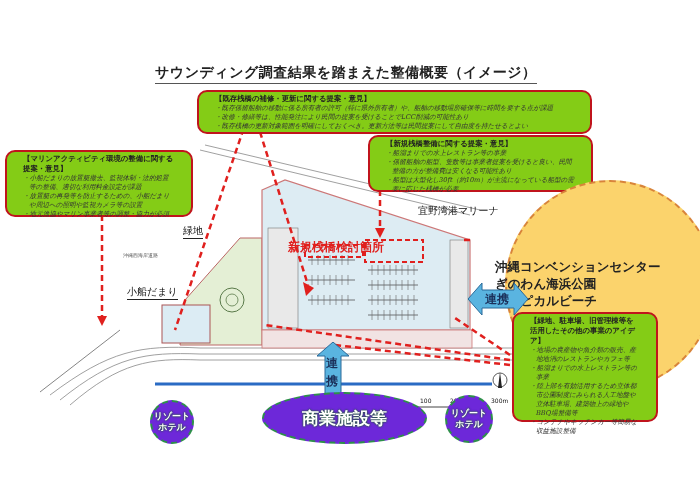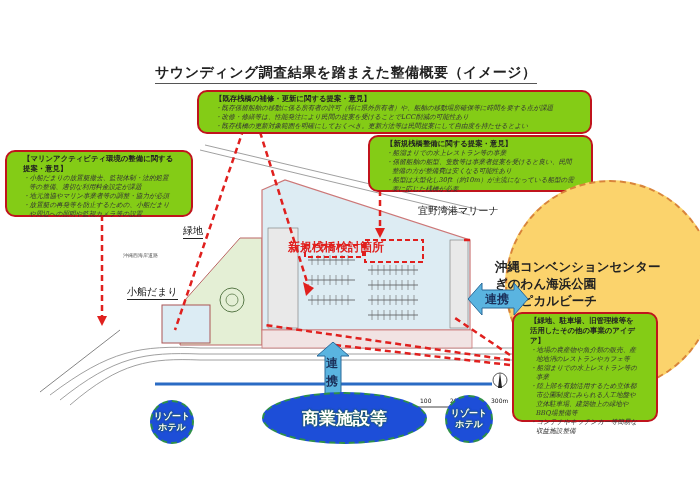--- a/index.html
+++ b/index.html
@@ -9,21 +9,21 @@
   .callout .ct { font-weight:bold; color:#222; font-size:7.4px; line-height:10px; }
   .callout ul { list-style:none; margin:0; padding:0;font-style:italic; }
   .callout li { font-size:6.6px; line-height:9px; padding-left:6px; text-indent:-6px; white-space:normal; }
   .callout li::before { content:"・"; }
   .map { position:absolute; }
   .lbl { position:absolute; font-size:10px; color:#111; white-space:nowrap; }
   .lbl.ul { border-bottom:1px solid #222; }
   .redlbl { position:absolute; color:#e0201e; font-weight:bold; font-size:12px; white-space:nowrap; }
   .bigcircle { position:absolute; left:505px; top:180px; width:210px; height:210px; border-radius:50%; background:#fbd36c; border:2.5px dashed #d8843a; box-sizing:border-box; }
   .bigtext { position:absolute; left:495px; top:258px; width:205px; font-weight:bold; color:#222; font-size:12.5px; line-height:17px; }
-  .green { position:absolute; background:#1d4ed8; border:2.5px dashed #2e8f4a; border-radius:50%; box-sizing:border-box; display:flex; align-items:center; justify-content:center; text-align:center; color:#fff; font-weight:bold; text-shadow:0 0 2px #1f5f30, 0 0 2px #1f5f30; }
+  .green { position:absolute; background:#6d28d9; border:2.5px dashed #2e8f4a; border-radius:50%; box-sizing:border-box; display:flex; align-items:center; justify-content:center; text-align:center; color:#fff; font-weight:bold; text-shadow:0 0 2px #1f5f30, 0 0 2px #1f5f30; }
   .arrowtxt { position:absolute; font-weight:bold; color:#1b2f5a; font-size:12px; }
 </style>
 </head>
 <body>
 
 <div class="title">サウンディング調査結果を踏まえた整備概要（イメージ）</div>
 
 <svg class="map" width="700" height="495" viewBox="0 0 700 495" style="left:0;top:0;">
 
   <g fill="none" stroke="#888" stroke-width="0.8">
@@ -99,22 +99,22 @@
     <li style="white-space:nowrap;overflow:hidden;">既存係留船舶の移動に係る所有者の許可（特に県外所有者）や、船舶の移動場所確保等に時間を要する点が課題</li>
     <li style="white-space:nowrap;overflow:hidden;">改修・修繕等は、性能発注により民間の提案を受けることでLCC削減の可能性あり</li>
     <li style="white-space:nowrap;overflow:hidden;">既存桟橋の更新対象範囲を明確にしておくべき。更新方法等は民間提案にして自由度を持たせるとよい</li>
   </ul>
 </div>
 
 <div class="callout" style="left:5px;top:150px;width:188px;height:67px;">
   <div class="ct">【マリンアクティビティ環境の整備に関する提案・意見】</div>
   <ul>
     <li>小船だまりの放置艇撤去、監視体制・法的処置等の整備、適切な利用料金設定が課題</li>
+    <li>放置艇の再発等を防止するための、小船だまりや周辺への照明や監視カメラ等の設置</li>
     <li>地元漁協やマリン事業者等の調整・協力が必須</li>
-    <li>放置艇の再発等を防止するための、小船だまりや周辺への照明や監視カメラ等の設置</li>
   </ul>
 </div>
 
 <div class="callout" style="left:368px;top:135px;width:225px;height:57px;">
   <div class="ct">【新規桟橋整備に関する提案・意見】</div>
   <ul>
     <li>船溜まりでの水上レストラン等の事業</li>
     <li>係留船舶の船型、隻数等は事業者提案を受けると良い、民間整備の方が整備費は安くなる可能性あり</li>
     <li>船型は大型化し30ft（約10m）が主流になっている船型の需要に応じた桟橋が必要</li>
   </ul>

